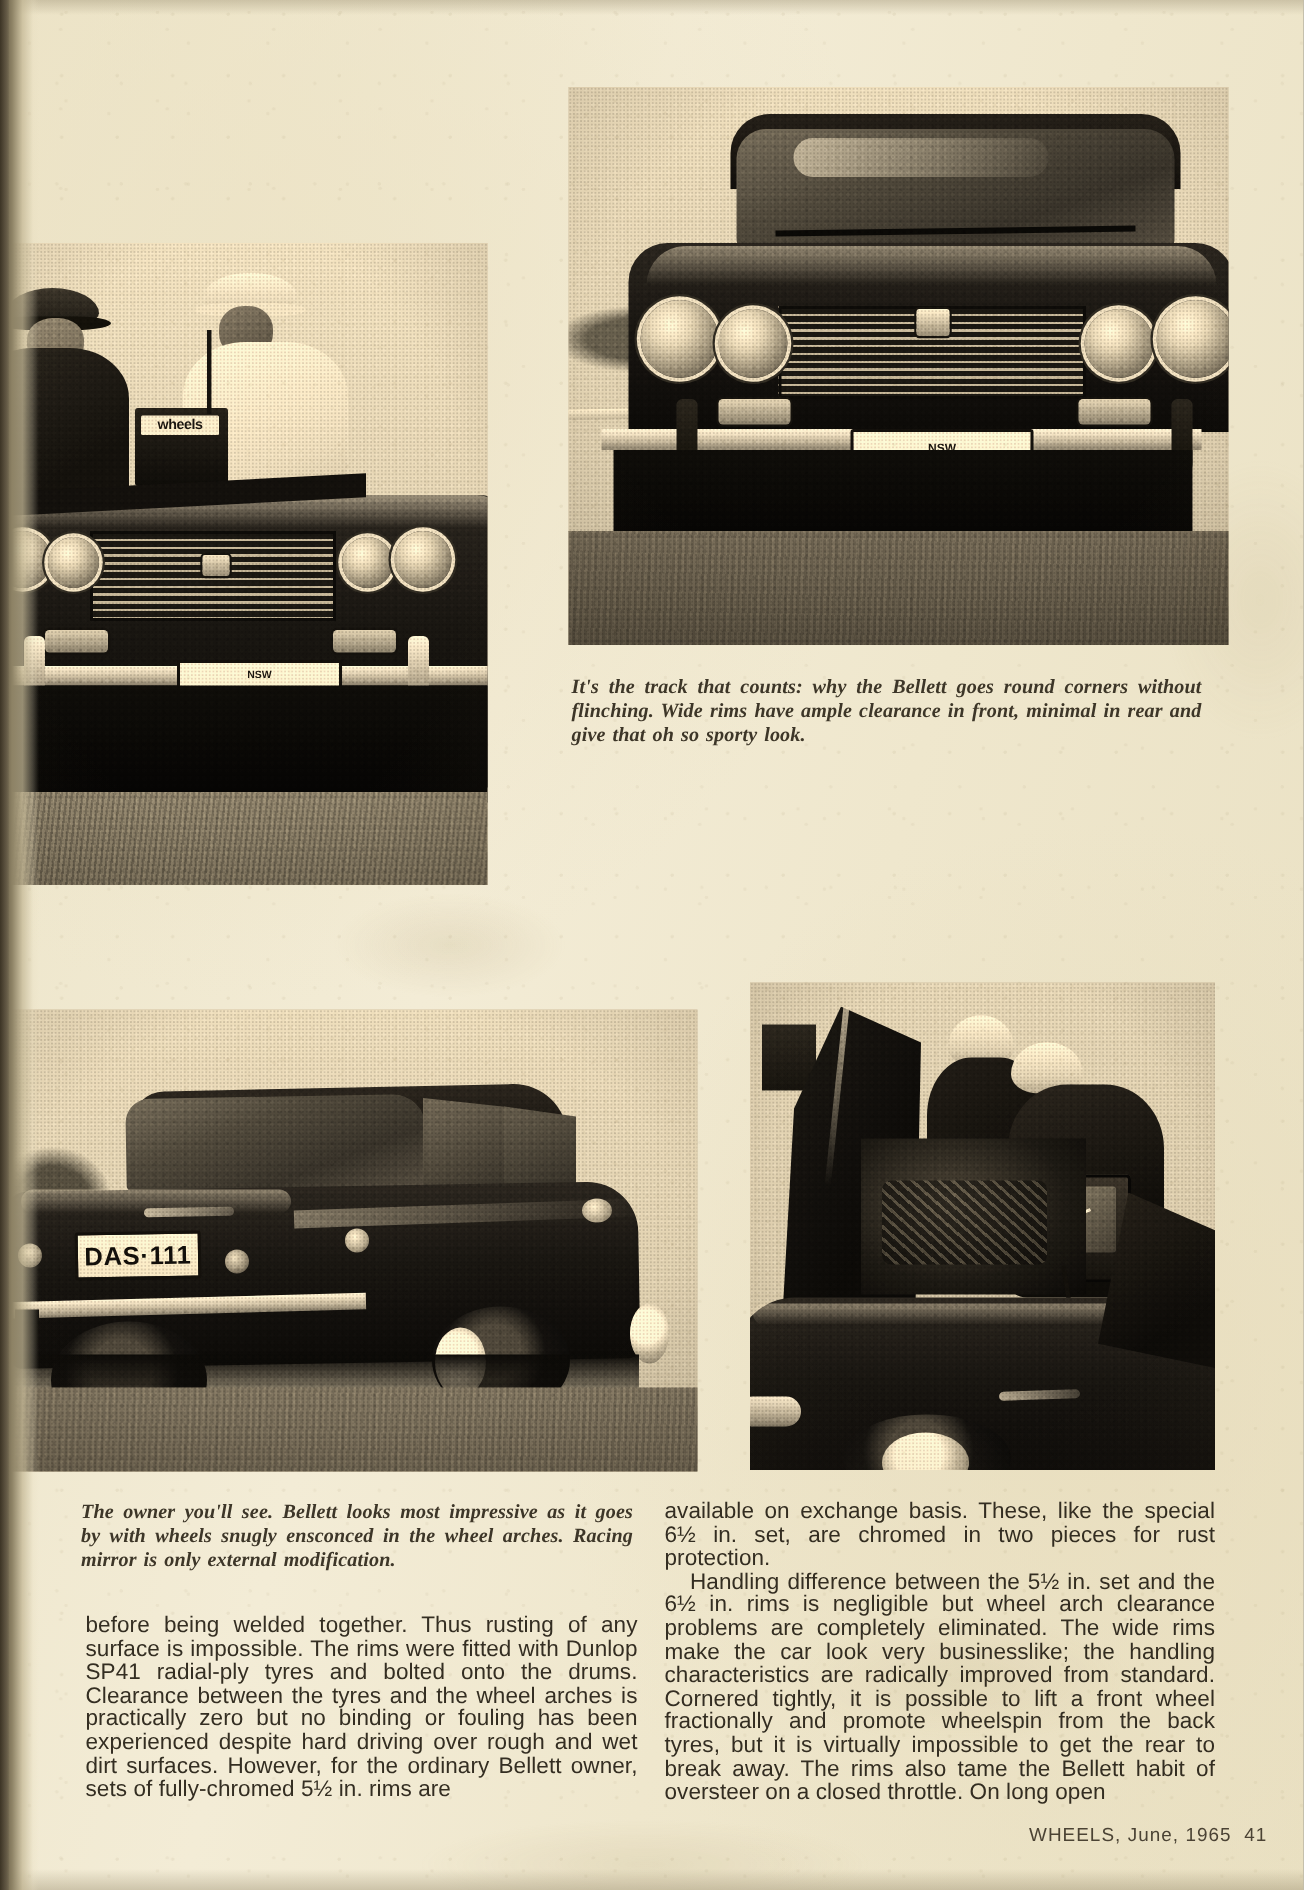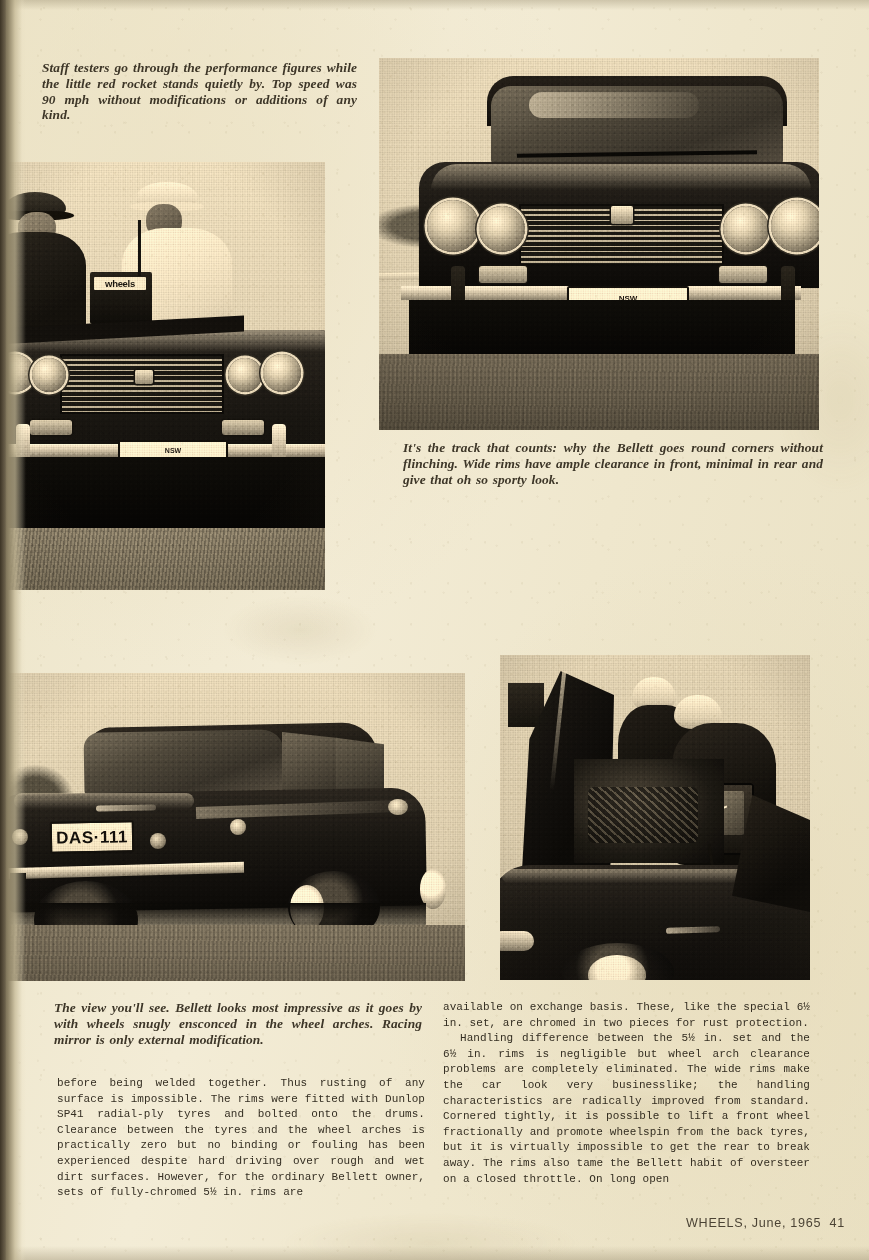--- a/index.html
+++ b/index.html
@@ -89,22 +89,22 @@
     font-size: 13.4px;
     line-height: 15.8px;
     color: #30291c;
     text-align: justify;
     letter-spacing: .1px;
     word-spacing: 1.2px;
     opacity: .93;
   }
   .body-col {
     position: absolute;
-    font-family: Liberation Mono, monospace;
-    font-size: 11px;
+    font-family: Liberation Sans, sans-serif;
+    font-size: 15px;
     line-height: 15.6px;
     color: #2a2419;
     text-align: justify;
     text-justify: inter-word;
     letter-spacing: .05px;
     opacity: .95;
   }
   .body-col p { margin: 0; }
   .body-col p.indent { text-indent: 17px; }
 
@@ -532,26 +532,25 @@
 
     <div class="wheel" style="left:62px; top:288px; width:112px; height:58px;"></div>
     <div class="rim" style="left:88px; top:300px; width:58px; height:40px;"></div>
     <div class="chrome" style="left:-8px; top:276px; width:42px; height:20px; border-radius:10px;"></div>
 
     <div class="grain2"></div>
     <div class="halftone"></div>
     <div class="vignette"></div>
   </div>
 
-  <div class="caption" style="left:42px; top:60px; width:315px;">Staff testers go through the performance figures while the little red rocket stands quietly by. Top speed was 90 mph without modifications or additions of any kind.</div>
-
-  <div class="caption" style="left:381px; top:440px; width:420px;margin-left:22px;">It's the track that counts: why the Bellett goes round corners without flinching. Wide rims have ample clearance in front, minimal in rear and give that oh so sporty look.</div>
-
-
-  <div class="caption" style="left:54px; top:1000px; width:368px;">The view you'll see. Bellett looks most impressive as it goes by with wheels snugly ensconced in the wheel arches. Racing mirror is only external modification.</div>
+
+  <div class="caption" style="left:381px; top:450px; width:420px;">It's the track that counts: why the Bellett goes round corners without flinching. Wide rims have ample clearance in front, minimal in rear and give that oh so sporty look.</div>
+
+
+  <div class="caption" style="left:54px; top:1000px; width:368px;">The owner you'll see. Bellett looks most impressive as it goes by with wheels snugly ensconced in the wheel arches. Racing mirror is only external modification.</div>
 
   <div class="body-col" style="left:57px; top:1076px; width:368px;">
     <p>before being welded together. Thus rusting of any surface is impossible. The rims were fitted with Dunlop SP41 radial-ply tyres and bolted onto the drums. Clearance between the tyres and the wheel arches is practically zero but no binding or fouling has been experienced despite hard driving over rough and wet dirt surfaces. However, for the ordinary Bellett owner, sets of fully-chromed 5½ in. rims are</p>
   </div>
 
   <div class="body-col" style="left:443px; top:1000px; width:367px;">
     <p>available on exchange basis. These, like the special 6½ in. set, are chromed in two pieces for rust protection.</p>
     <p class="indent">Handling difference between the 5½ in. set and the 6½ in. rims is negligible but wheel arch clearance problems are completely eliminated. The wide rims make the car look very businesslike; the handling characteristics are radically improved from standard. Cornered tightly, it is possible to lift a front wheel fractionally and promote wheelspin from the back tyres, but it is virtually impossible to get the rear to break away. The rims also tame the Bellett habit of oversteer on a closed throttle. On long open</p>
   </div>
 

